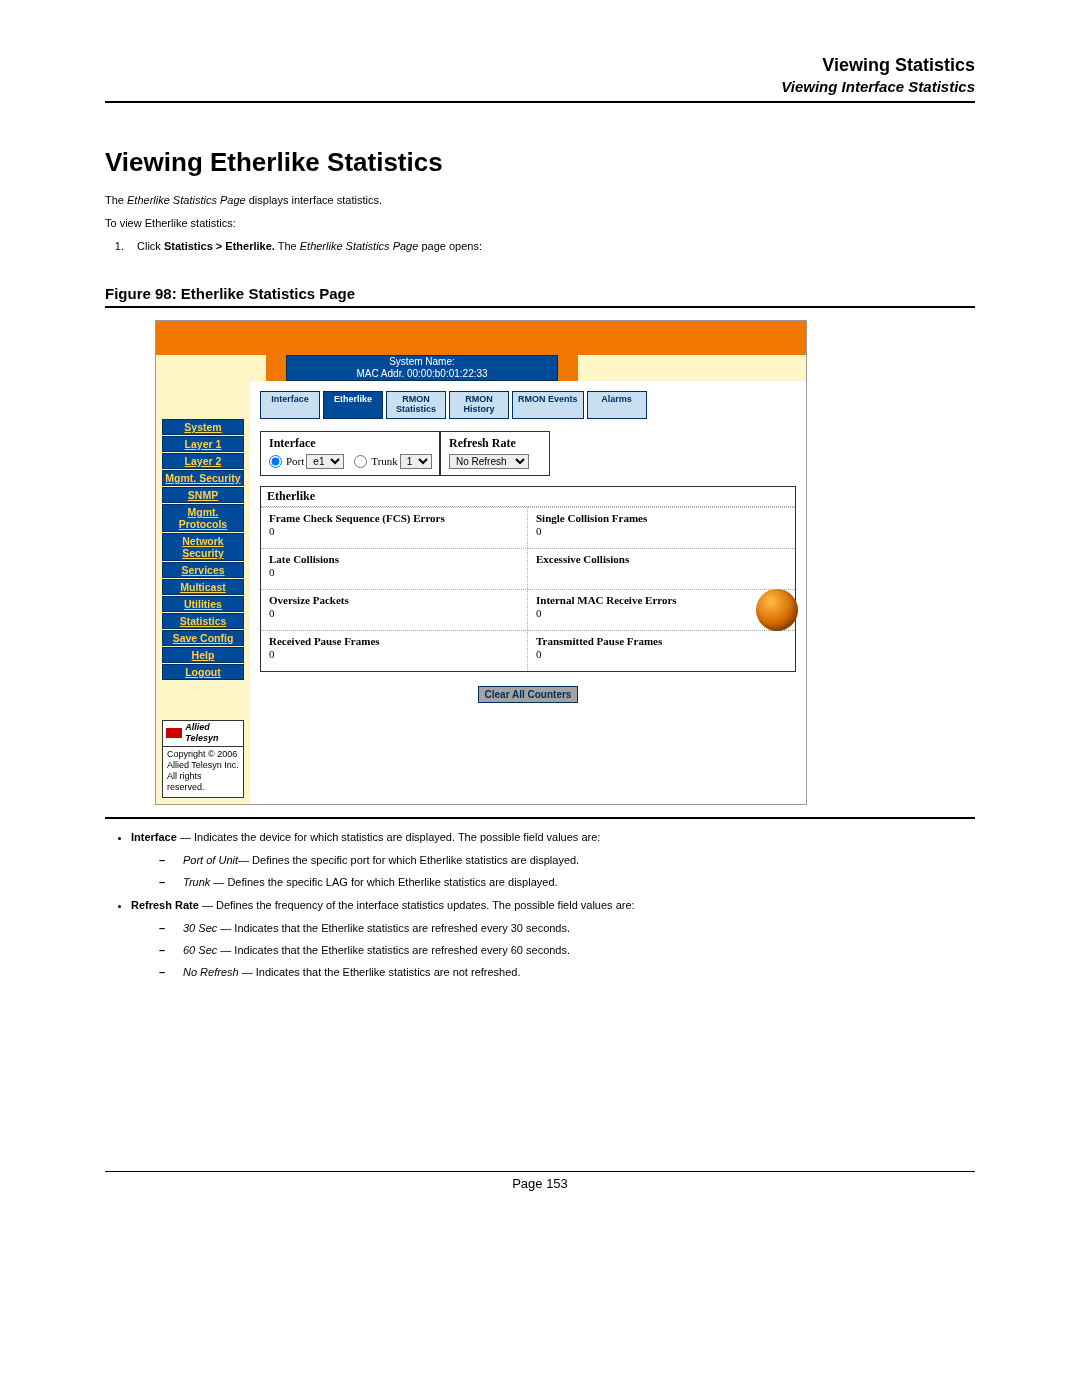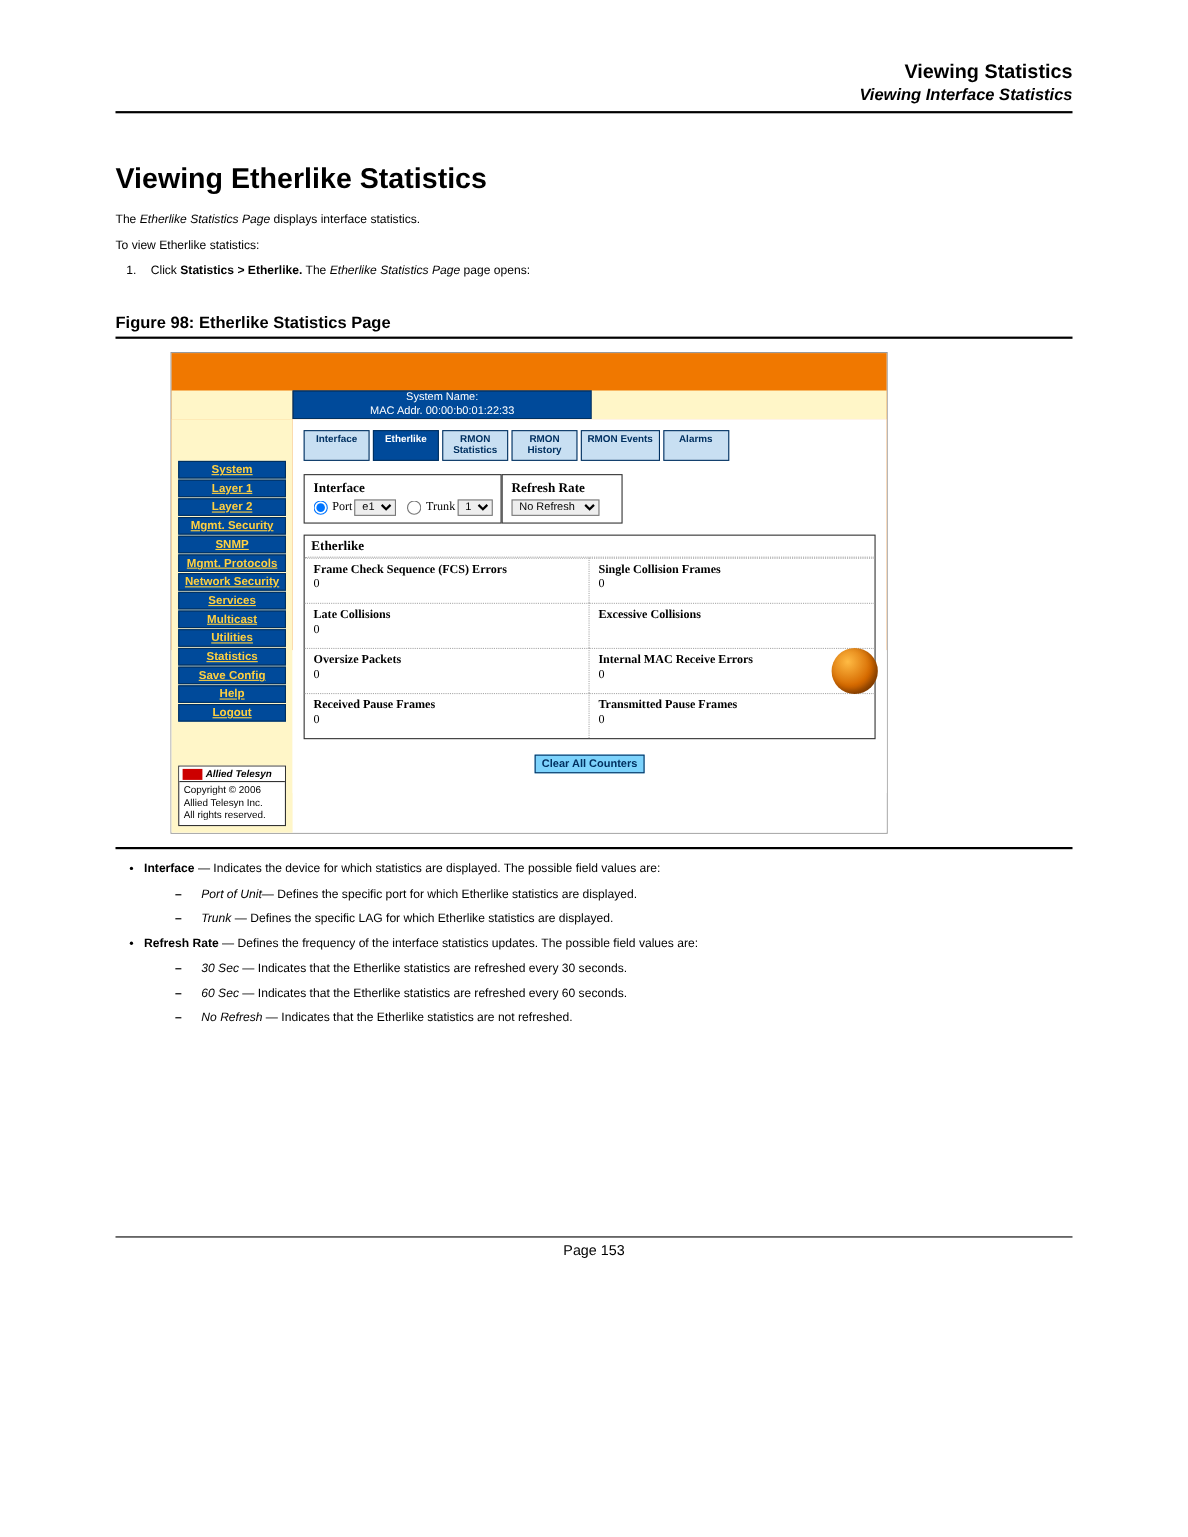--- a/index.html
+++ b/index.html
@@ -97,20 +97,21 @@
     top: -2px;
     width: 42px;
     height: 42px;
     border-radius: 50%;
     background: radial-gradient(circle at 35% 30%, #ffbb44 0%, #d66a00 55%, #8a3a00 100%);
     box-shadow: inset -3px -3px 6px rgba(0,0,0,0.3);
   }
   .shot-row2 {
     display: flex;
     height: 26px;
+    gap: 20px;
   }
   .shot-row2 .left-gap { width: 110px; background: #fff6c8; }
   .shot-row2 .mid {
     flex: 0 0 270px;
     background: #004a9a;
     border: 1px solid #003060;
     color: #fff;
     font-family: Arial, sans-serif;
     font-size: 10px;
     text-align: center;
@@ -120,21 +121,21 @@
     justify-content: center;
   }
   .shot-row2 .right { flex: 1; background: #fff6c8; }
 
   .shot-body {
     display: flex;
     align-items: flex-start;
     background: #fff;
   }
   .sidebar-col {
-    width: 110px;
+    width: 94px;
     background: #fff6c8;
     padding: 6px 6px 6px 6px;
     box-sizing: border-box;
   }
   .content-col {
     flex: 1;
     background: #fff;
     padding: 6px 10px 18px 10px;
   }
 
@@ -198,21 +199,21 @@
     min-height: 30px;
   }
   .eth-cell:nth-child(2n) { border-right: none; }
   .eth-name { font-weight: bold; font-family: "Times New Roman", serif; font-size: 11px; }
   .eth-val  { font-family: "Times New Roman", serif; font-size: 11px; margin-top: 1px; }
 
   .clear-btn {
     display: block;
     margin: 14px auto 0 auto;
     border: 1px solid #003060;
-    background: #7dd3fc;
+    background: #a3a3a3;
     color: #003060;
     font-family: Arial, sans-serif;
     font-size: 10px;
     font-weight: bold;
     padding: 2px 6px;
   }
 
   .side-top-space { height: 32px; }
   .side-item {
     border: 1px solid #003060;

